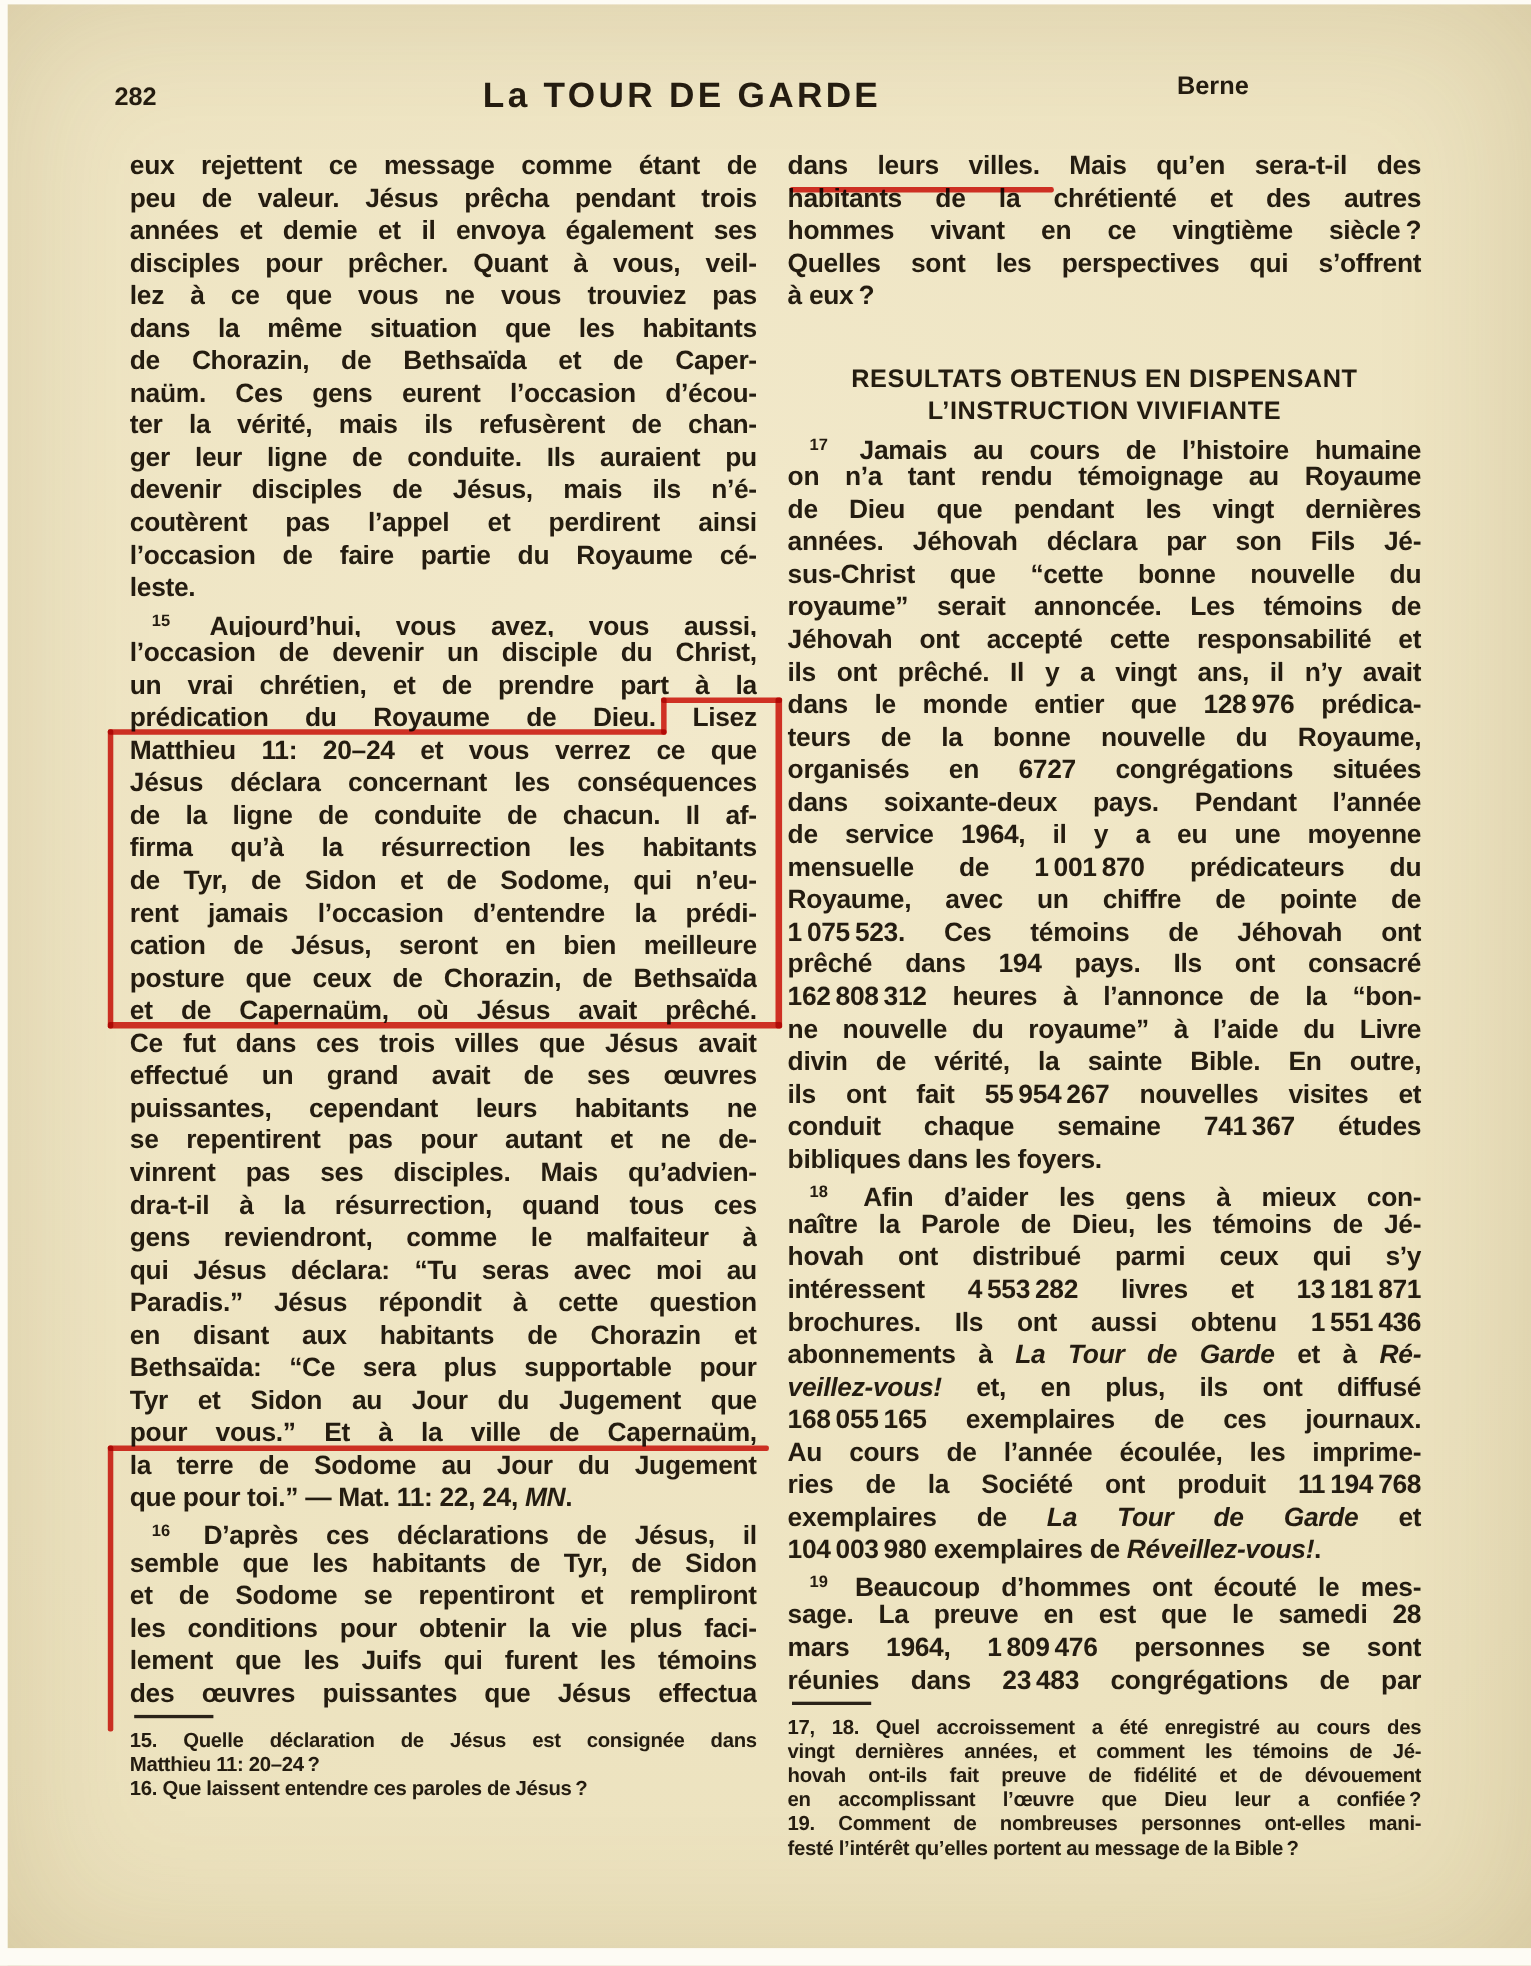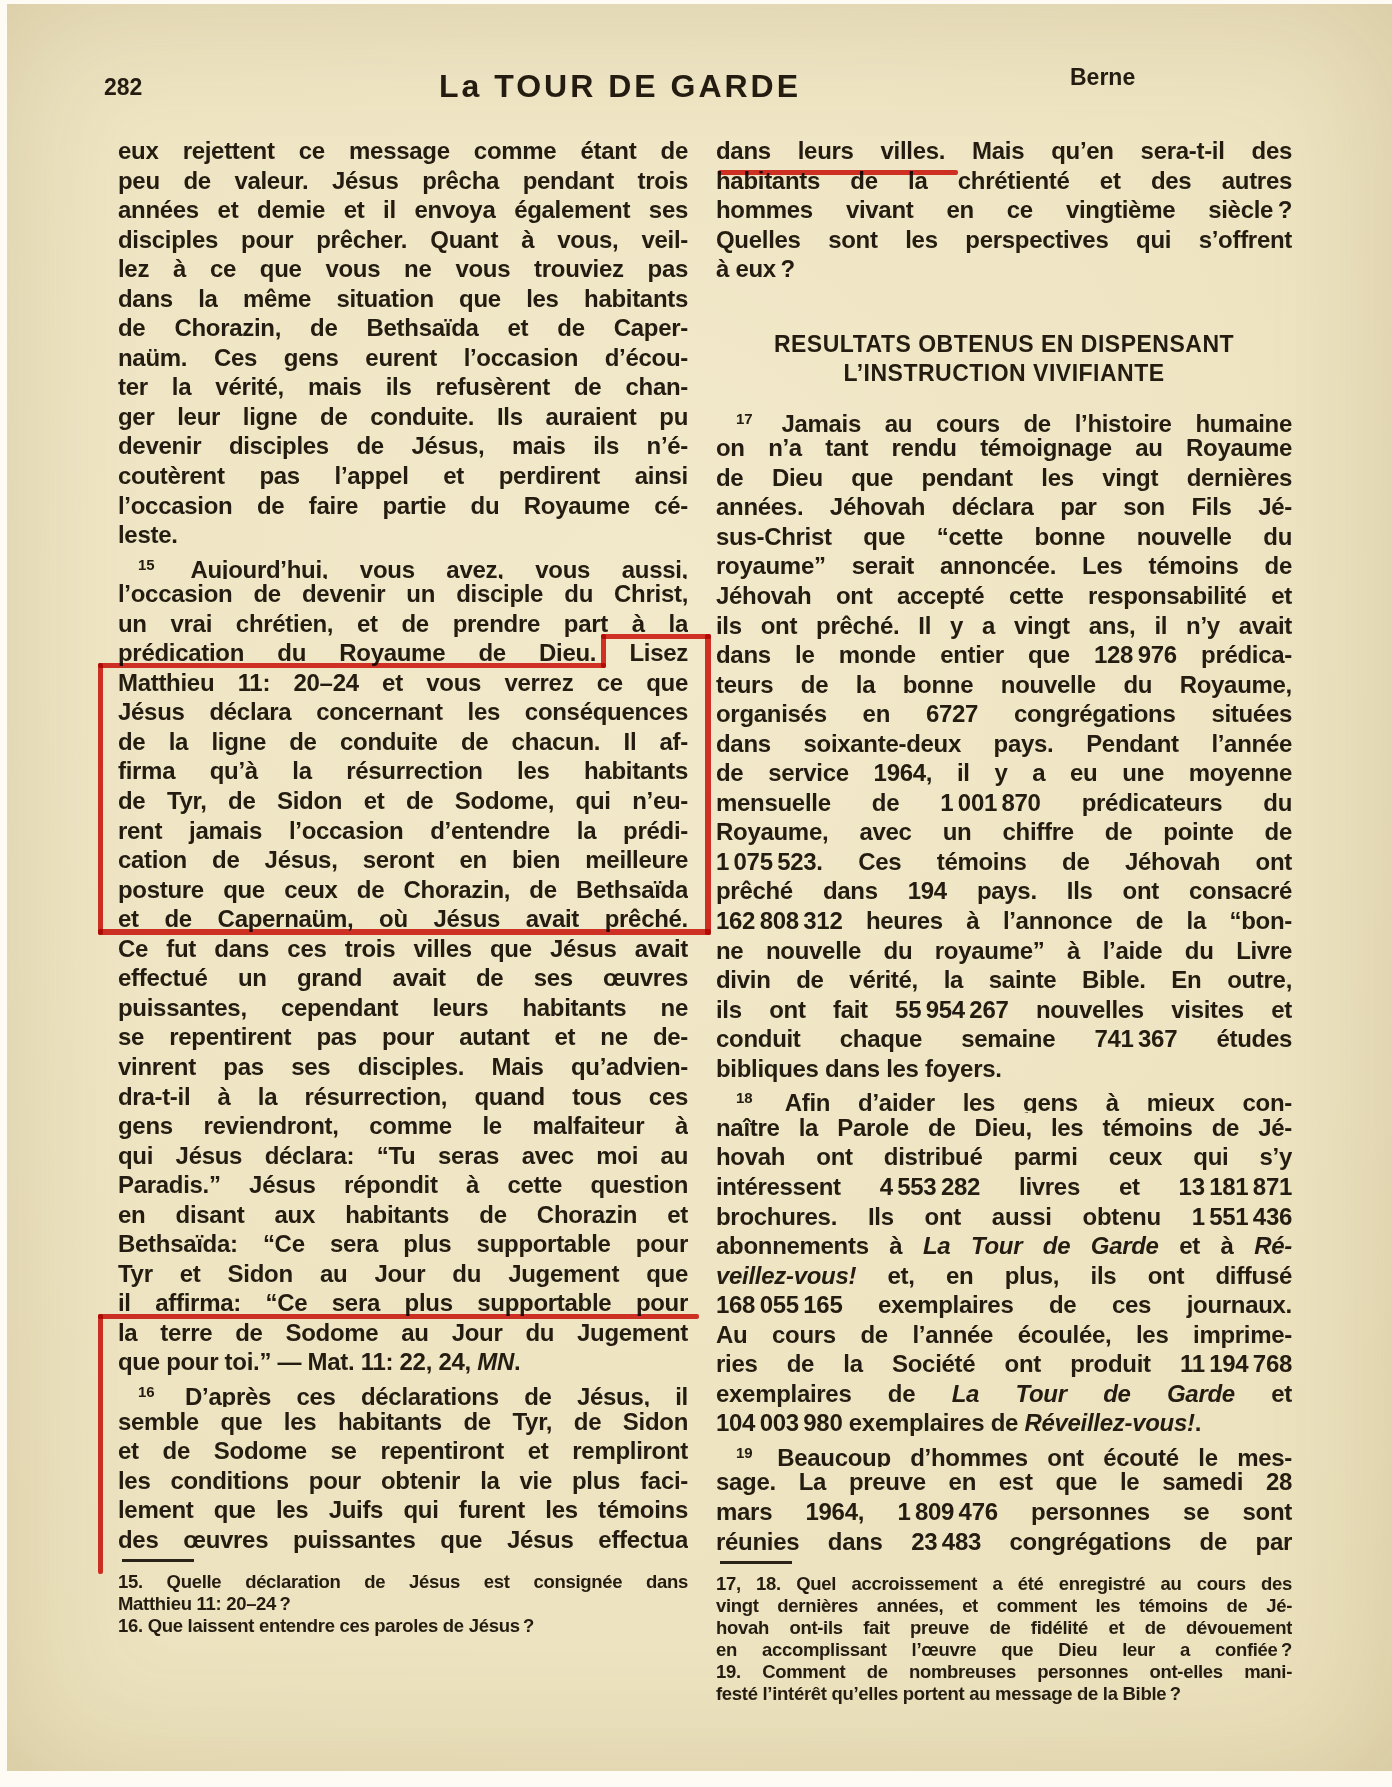--- a/index.html
+++ b/index.html
@@ -32,21 +32,21 @@
     height:29.55px;line-height:29.55px;font-size:24px;
     text-align:justify;overflow:hidden;white-space:normal;
   }
   .line::after{content:"";display:inline-block;width:100%;}
   .line.flush{text-align:left;}
   .line.flush::after{content:none;}
   .line.indent{text-indent:20px;}
 
   .sup{font-size:15px;vertical-align:8px;letter-spacing:0;margin-right:5px;}
 
-  .heading{margin-top:46px;margin-bottom:16px;}
+  .heading{margin-top:46px;margin-bottom:2px;}
   .hline{height:29px;line-height:29px;font-size:23px;font-weight:700;
          text-align:center;letter-spacing:0.5px;}
 
   .footrule{width:72px;height:3px;background:#2a2218;margin:5px 0 9px 4px;}
   .footnote{margin:0;}
   .fline{
     height:22px;line-height:22px;font-size:18.5px;
     text-align:justify;overflow:hidden;
   }
   .fline::after{content:"";display:inline-block;width:100%;}
@@ -106,21 +106,21 @@
         <div class="line">puissantes, cependant leurs habitants ne</div>
         <div class="line">se repentirent pas pour autant et ne de-</div>
         <div class="line">vinrent pas ses disciples. Mais qu’advien-</div>
         <div class="line">dra-t-il à la résurrection, quand tous ces</div>
         <div class="line">gens reviendront, comme le malfaiteur à</div>
         <div class="line">qui Jésus déclara: “Tu seras avec moi au</div>
         <div class="line">Paradis.” Jésus répondit à cette question</div>
         <div class="line">en disant aux habitants de Chorazin et</div>
         <div class="line">Bethsaïda: “Ce sera plus supportable pour</div>
         <div class="line">Tyr et Sidon au Jour du Jugement que</div>
-        <div class="line">il affirma: “Ce sera plus supportable pour</div>
+        <div class="line">pour vous.” Et à la ville de Capernaüm,</div>
         <div class="line">la terre de Sodome au Jour du Jugement</div>
         <div class="line flush">que pour toi.” — Mat. 11: 22, 24, <i>MN</i>.</div>
       </div>
       <div class="para">
         <div class="line indent"><span class="sup">16</span> D’après ces déclarations de Jésus, il</div>
         <div class="line">semble que les habitants de Tyr, de Sidon</div>
         <div class="line">et de Sodome se repentiront et rempliront</div>
         <div class="line">les conditions pour obtenir la vie plus faci-</div>
         <div class="line">lement que les Juifs qui furent les témoins</div>
         <div class="line">des œuvres puissantes que Jésus effectua</div>

